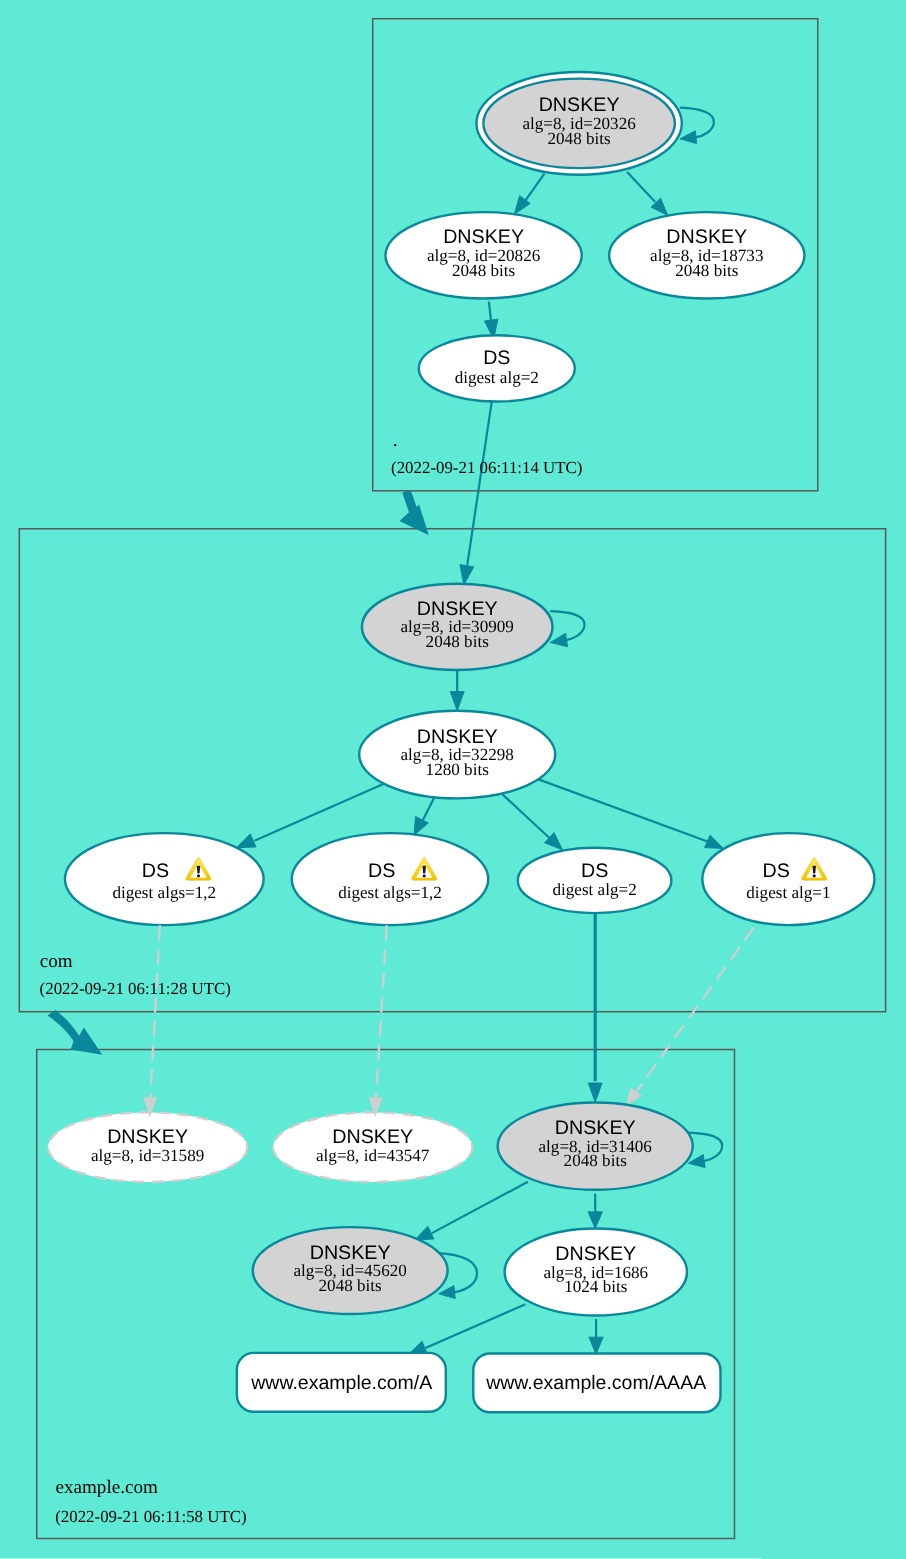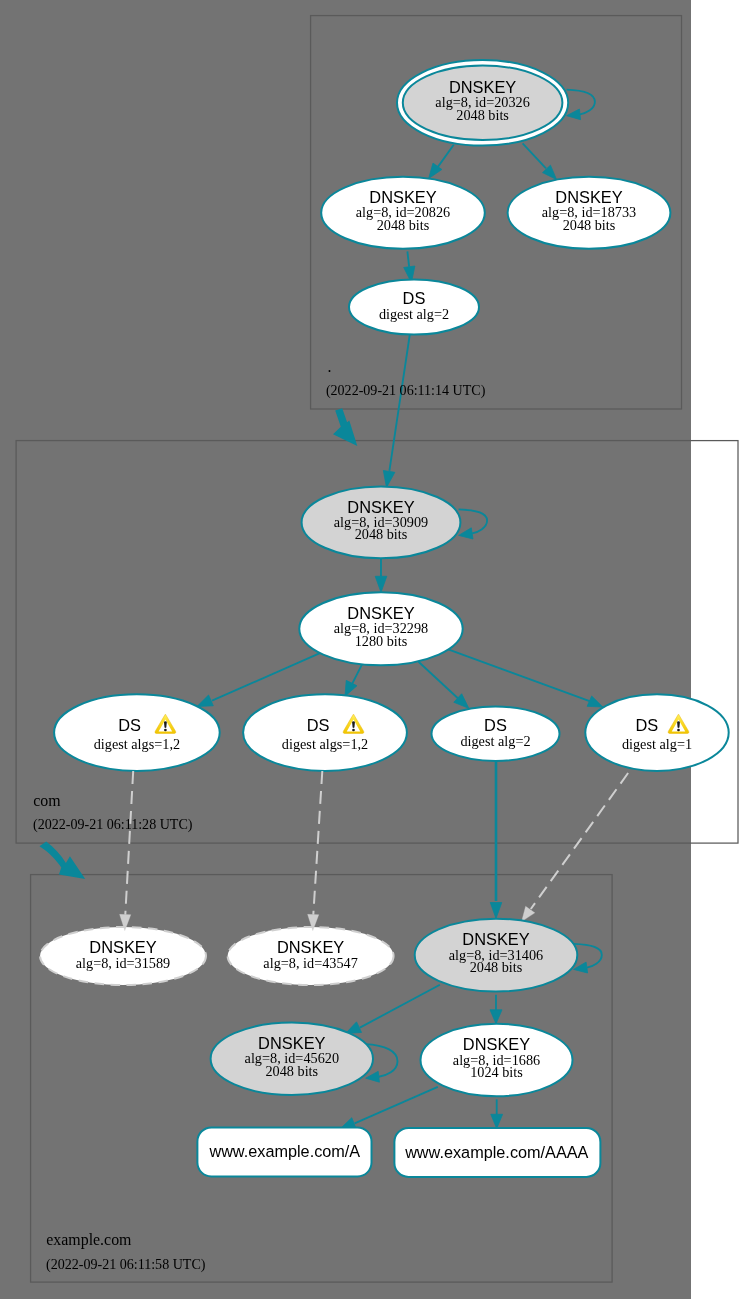--- a/index.html
+++ b/index.html
@@ -1,18 +1,18 @@
 <!DOCTYPE html>
 <html><head>
 <meta charset="utf-8">
 <title>DNSSEC Authentication Chain</title>
 <style>
   html,body{margin:0;padding:0;background:#ffffff;}
   body{width:755px;height:1299px;overflow:hidden;font-family:"Liberation Sans",sans-serif;}
-  #canvas{position:relative;width:691px;height:1299px;background:#737373;}
+  #canvas{position:relative;width:755px;height:1299px;background:#5eead4;}
   svg{display:block;shape-rendering:geometricPrecision;}
   .zbox{fill:none;stroke:#5a5a5a;stroke-width:1.25;}
   .ell{stroke:#0a879a;stroke-width:2;}
   .ell-f{fill:#d3d3d3;}
   .ell-w{fill:#ffffff;}
   .ell-bogus{fill:#ffffff;stroke:#cfcfcf;stroke-width:2;stroke-dasharray:9.5,6.5;}
   .edge{fill:none;stroke:#0a879a;stroke-width:1.85;}
   .edge-thick{fill:none;stroke:#0a879a;stroke-width:2.6;}
   .edge-g{fill:none;stroke:#cfcfcf;stroke-width:2;stroke-dasharray:13,7;}
   .ah{fill:#0a879a;stroke:#0a879a;stroke-width:0.8;stroke-linejoin:miter;}

